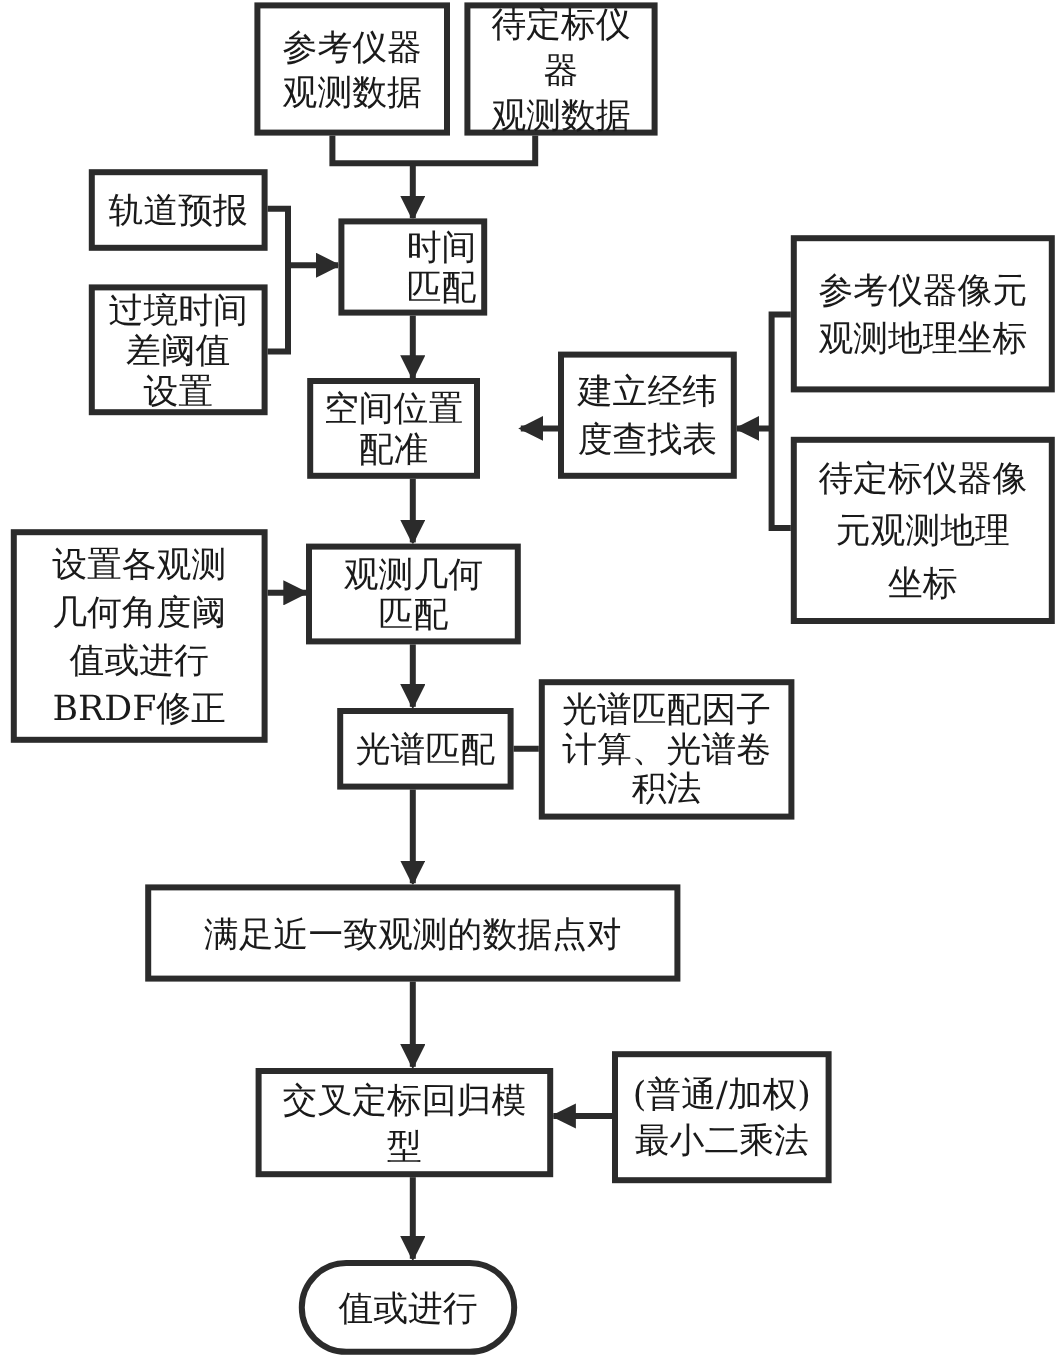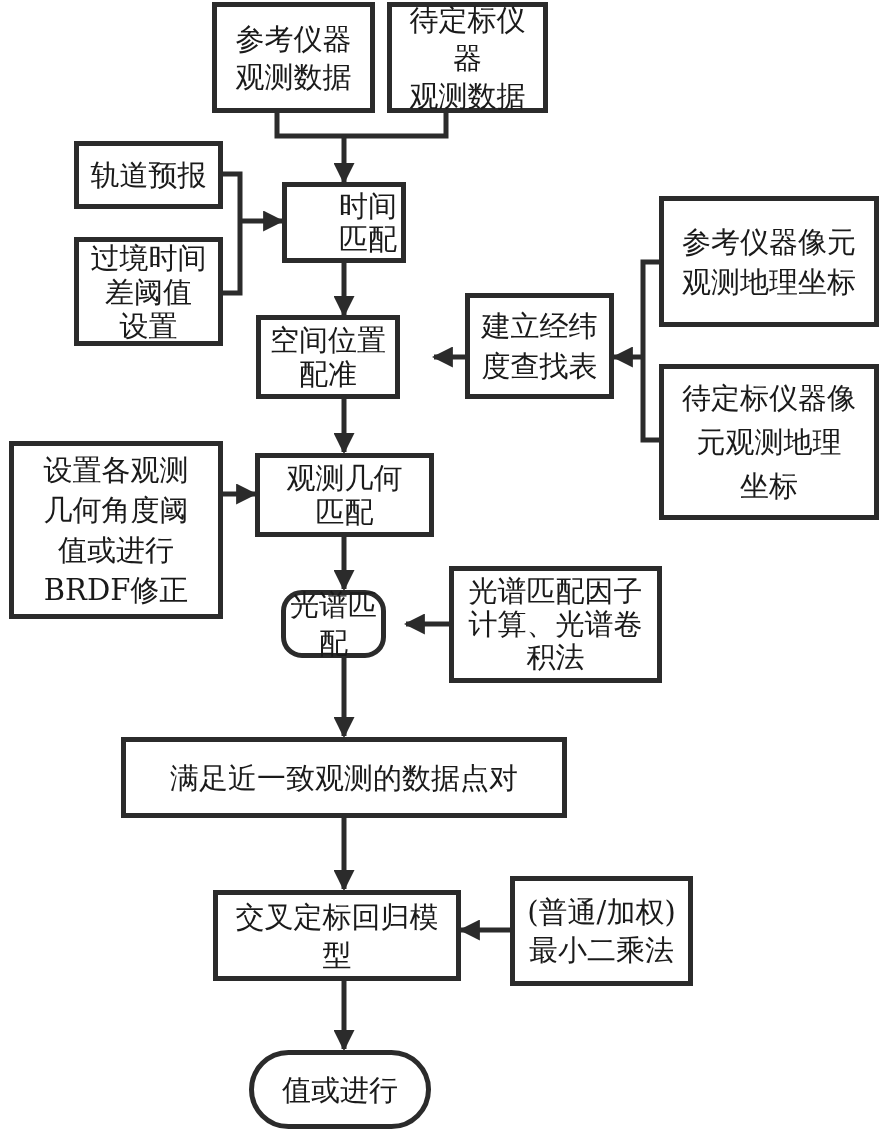--- a/index.html
+++ b/index.html
@@ -94,21 +94,21 @@
 <div class="box" style="left:9px;top:405px;width:214px;height:178px;line-height:40px;margin-top:36px;">
   <span>设置各观测
 几何角度阈
 值或进行
 BRDF修正</span>
 </div>
 <div class="box" style="left:255px;top:453px;width:179px;height:84px;line-height:34px;">
   <span>观测几何
 匹配</span>
 </div>
-<div class="box" style="left:281px;top:590px;width:105px;height:68px;padding:4px;border-radius:21px;">
+<div class="box" style="left:281px;top:590px;width:147px;height:68px;padding:4px;">
   <span>光谱匹配</span>
 </div>
 <div class="box" style="left:449px;top:566px;width:213px;height:117px;line-height:33px;">
   <span>光谱匹配因子
 计算、光谱卷
 积法</span>
 </div>
 <div class="box" style="left:121px;top:737px;width:446px;height:81px;">
   <span>满足近一致观测的数据点对</span>
 </div>

